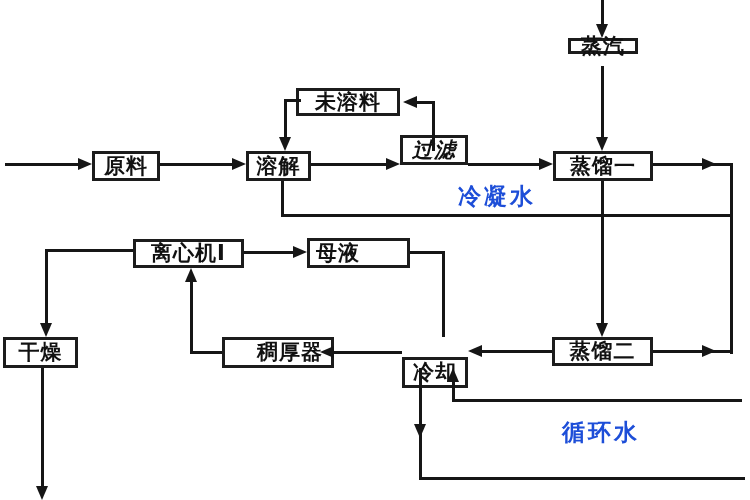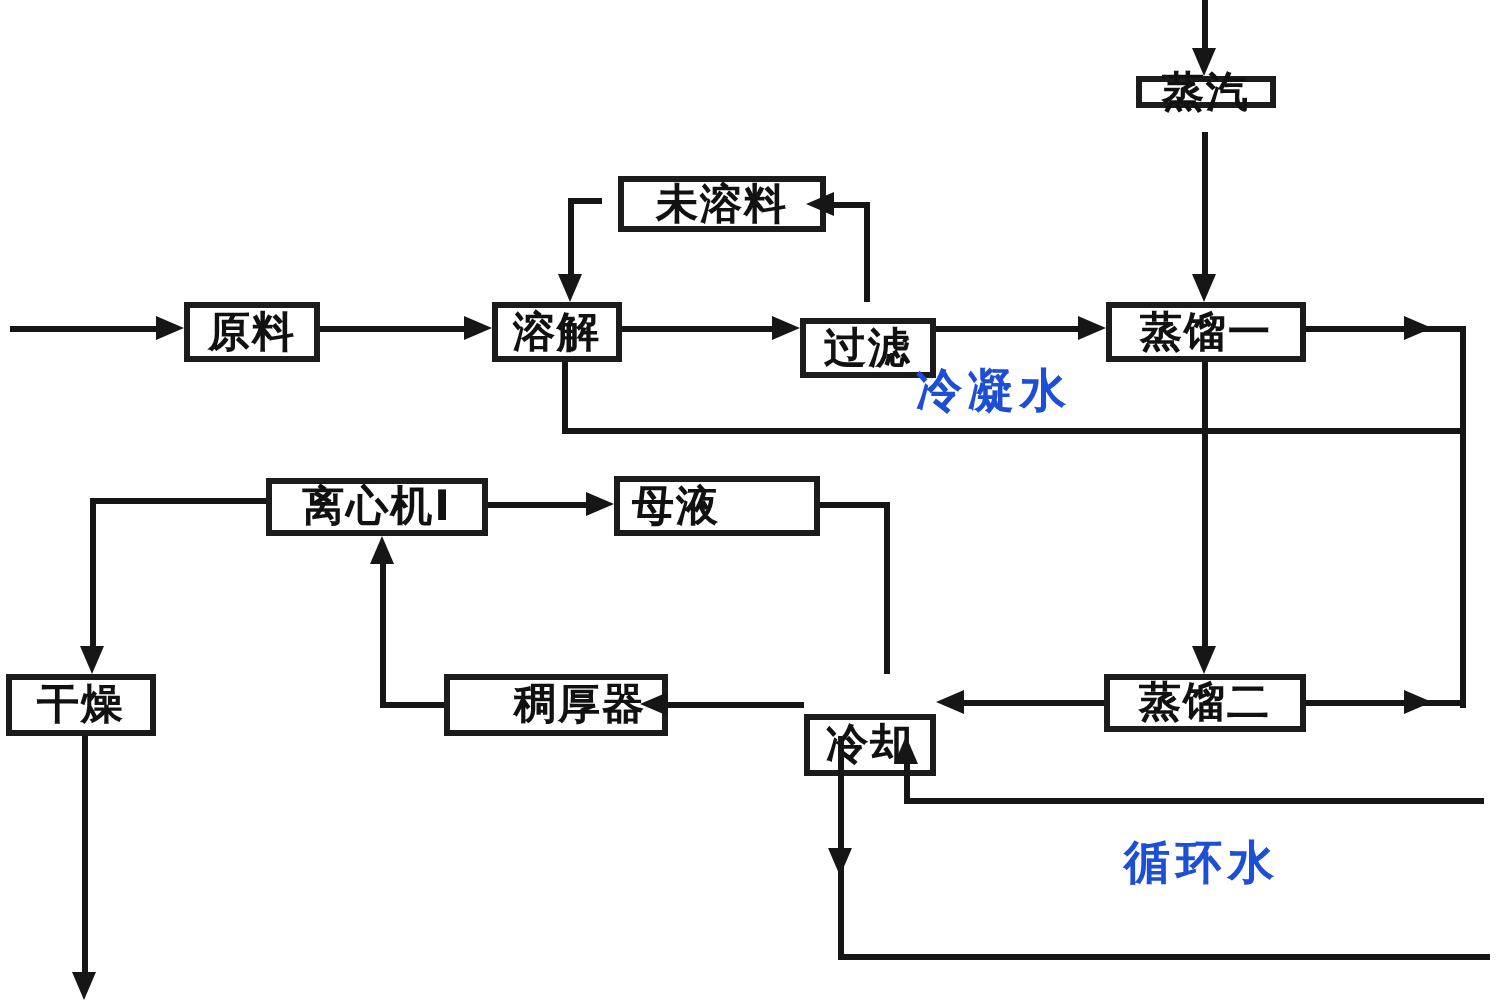--- a/index.html
+++ b/index.html
@@ -27,30 +27,30 @@
   }
 </style>
 </head>
 <body>
 
 <div class="canvas">
 
   <div class="node" style="left:568px;top:38px;width:70px;height:16px;">
     <span>蒸汽</span>
   </div>
-  <div class="node" style="left:309px;top:88px;width:104px;height:28px;align-items:flex-end;">
+  <div class="node" style="left:296px;top:88px;width:104px;height:28px;align-items:flex-end;">
     <span>未溶料</span>
   </div>
   <div class="node" style="left:92px;top:151px;width:68px;height:30px;text-align:center;">
     <span>原料</span>
   </div>
   <div class="node" style="left:246px;top:151px;width:65px;height:30px;">
     <span>溶解</span>
   </div>
-  <div class="node" style="left:400px;top:159px;width:68px;height:30px;">
+  <div class="node" style="left:400px;top:135px;width:68px;height:30px;font-style:italic;">
     <span>过滤</span>
   </div>
   <div class="node" style="left:553px;top:151px;width:100px;height:30px;">
     <span>蒸馏一</span>
   </div>
   <div class="node" style="left:133px;top:239px;width:111px;height:29px;">
     <span>离心机Ⅰ</span>
   </div>
   <div class="node left-text" style="left:307px;top:238px;width:103px;height:30px;">
     <span>母液</span>

